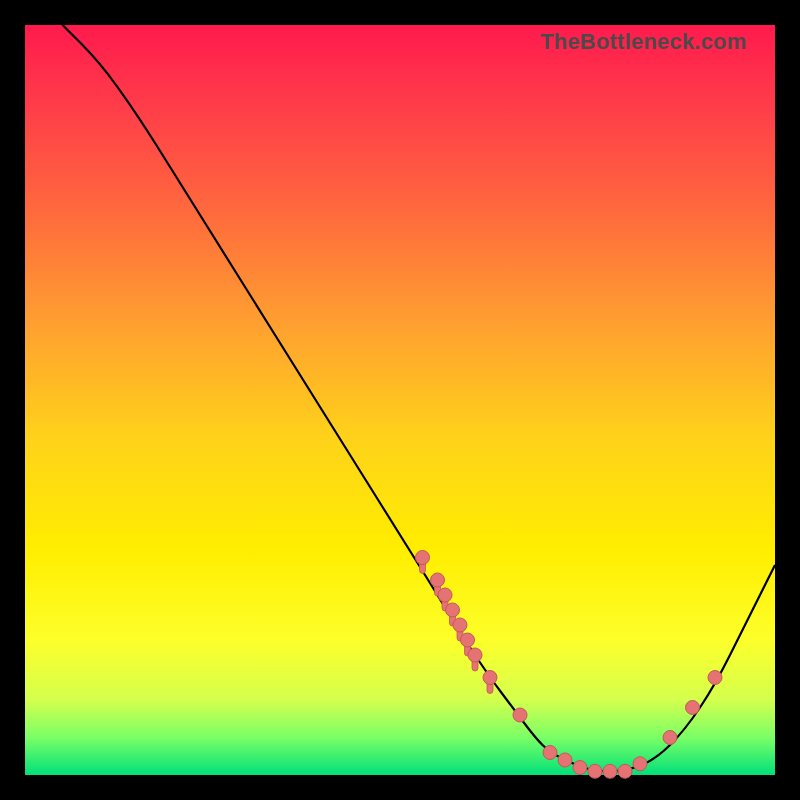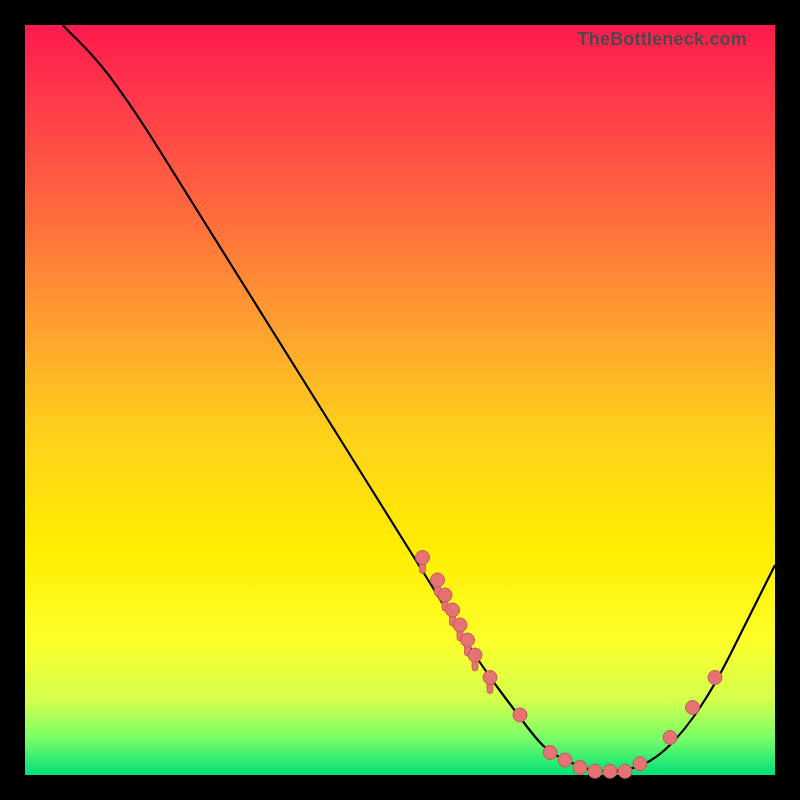--- a/index.html
+++ b/index.html
@@ -27,21 +27,21 @@
       #fdff2a 82%,
       #d4ff4d 90%,
       #7aff66 95%,
       #00e07a 100%);
   }
   .watermark {
     position: absolute;
     top: 4px;
     right: 28px;
     color: #4a4a4a;
-    font-size: 18px;
+    font-size: 22px;
     font-weight: bold;
     letter-spacing: 0.2px;
   }
   svg.plot {
     position: absolute;
     left: 0;
     top: 0;
     width: 750px;
     height: 750px;
     overflow: visible;

